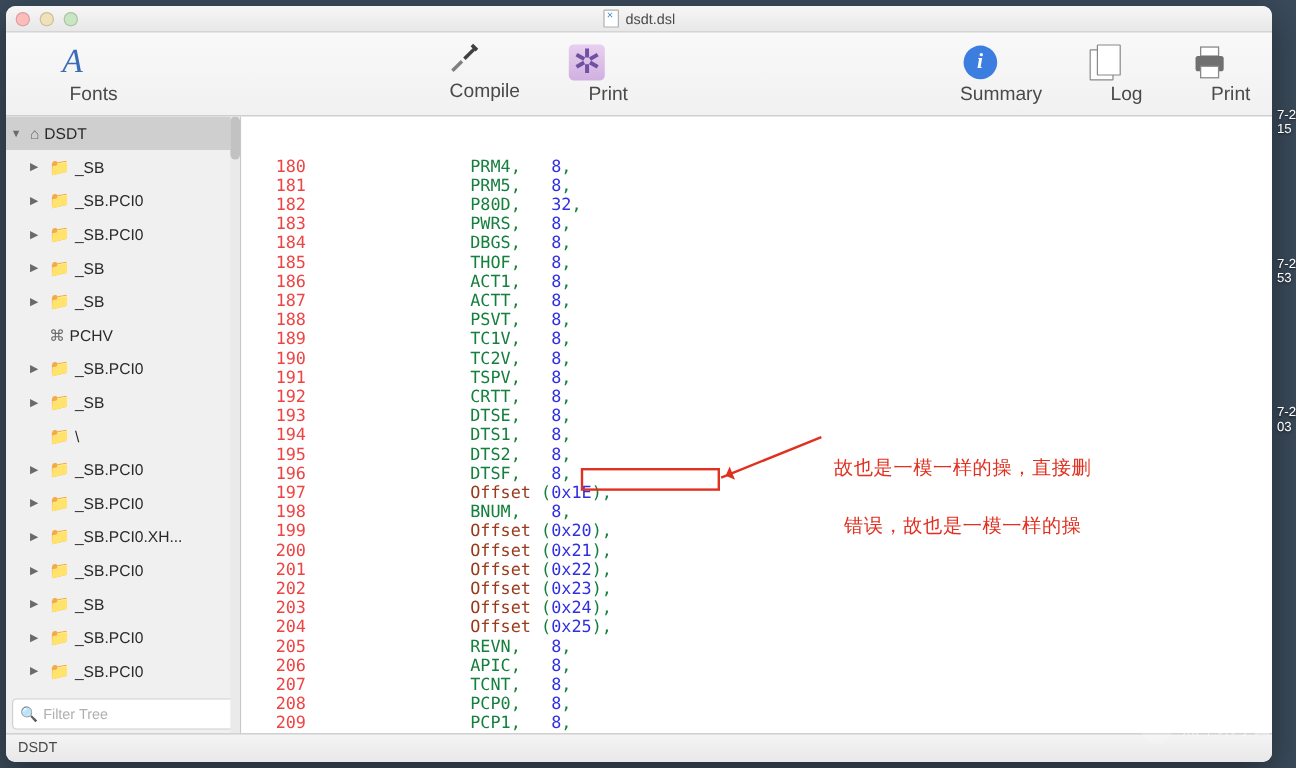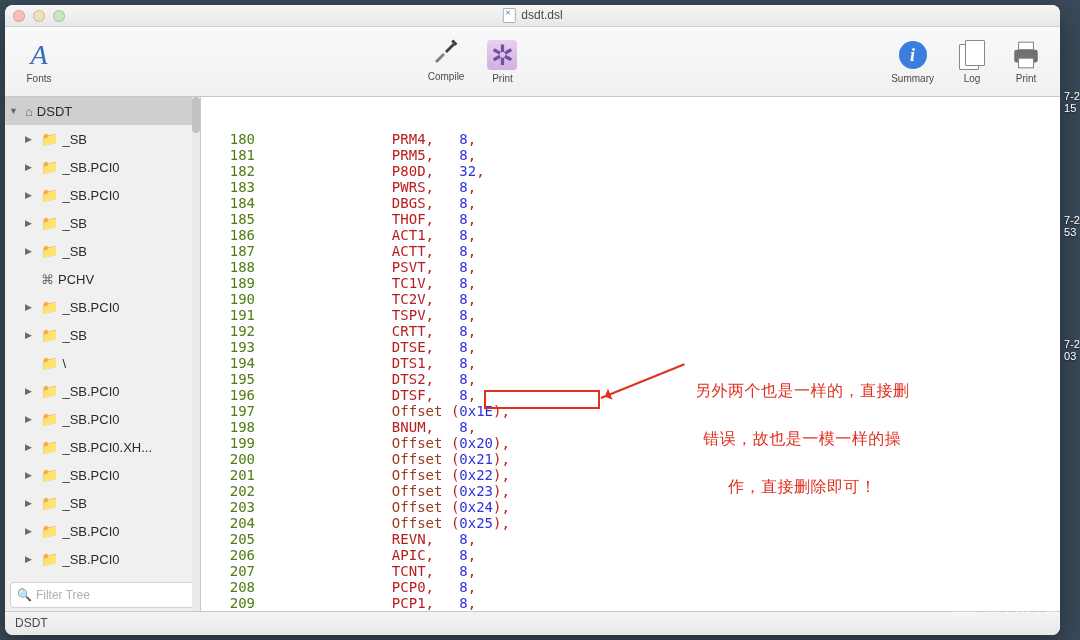--- a/index.html
+++ b/index.html
@@ -2,29 +2,29 @@
 <html><head>
 <meta charset="utf-8">
 <style>
 * { box-sizing: border-box; margin: 0; padding: 0; }
 body { font-family: -apple-system, "Helvetica Neue", Arial, sans-serif; background: #3a4a5a; width: 1080px; height: 640px; overflow: hidden; position: relative; }
 .window { position: absolute; left: 5px; top: 5px; width: 1055px; height: 630px; background: #ececec; border-radius: 8px; box-shadow: 0 10px 30px rgba(0,0,0,0.4); overflow: hidden; display: flex; flex-direction: column; }
 .titlebar { height: 22px; background: linear-gradient(#f6f6f6,#e8e8e8); display: flex; align-items: center; padding: 0 8px; border-bottom: 1px solid #d0d0d0; position: relative; }
 .traffic { display: flex; gap: 8px; }
 .tdot { width: 12px; height: 12px; border-radius: 50%; border: 0.5px solid rgba(0,0,0,0.15); }
 .tclose { background: #febdbb; } .tmin { background: #f0e1b8; } .tmax { background: #c8e6c1; }
-.title-center { position: absolute; left: 50%; transform: translateX(-50%); font-size: 12px; color: #4a4a4a; display: flex; align-items: flex-start; gap: 6px; }
+.title-center { position: absolute; left: 50%; transform: translateX(-50%); font-size: 12px; color: #4a4a4a; display: flex; align-items: center; gap: 6px; }
 .doc-icon { width: 13px; height: 15px; background: #fff; border: 1px solid #b0b0b0; border-radius: 1px; position: relative; }
 .doc-icon::after { content: "✕"; font-size: 7px; color: #5090c0; position: absolute; left: 2px; top: 0; }
 .toolbar { height: 70px; background: linear-gradient(#f9f9f9,#f1f1f1); border-bottom: 1px solid #c8c8c8; display: flex; align-items: center; padding: 0 18px; }
 .tb-left, .tb-center, .tb-right { display: flex; gap: 22px; align-items: flex-start; }
 .tb-center { flex: 1; justify-content: center; }
 .tb-item { display: flex; flex-direction: column; align-items: center; gap: 2px; cursor: pointer; }
 .tb-icon { width: 32px; height: 32px; display: flex; align-items: center; justify-content: center; font-size: 28px; font-family: Georgia, serif; }
-.tb-label { font-size: 10px; color: #4a4a4a; }
+.tb-label { font-size: 16px; color: #4a4a4a; margin-left: 35px; }
 .fonts-A { font-style: italic; color: #3a6db8; font-family: "Times New Roman", serif; }
 .info-circle { width: 28px; height: 28px; border-radius: 50%; background: #3b7ee0; color: #fff; display: flex; align-items: center; justify-content: center; font-style: italic; font-family: Georgia, serif; font-size: 18px; font-weight: bold; }
 .log-icon { position: relative; width: 26px; height: 30px; }
 .log-icon span { position: absolute; width: 20px; height: 26px; background: #fff; border: 1px solid #888; border-radius: 1px; }
 .log-icon span:first-child { left: 0; top: 4px; } .log-icon span:last-child { left: 6px; top: 0; }
 .compile-icon { position: relative; width: 30px; height: 30px; }
 .patch-icon { width: 30px; height: 30px; background: linear-gradient(#e8d0f0,#d0b0e0); border-radius: 4px; display: flex; align-items: center; justify-content: center; color: #7050a0; }
 .main { flex: 1; display: flex; overflow: hidden; }
 .sidebar { width: 196px; background: #f0f0f0; border-right: 1px solid #c8c8c8; display: flex; flex-direction: column; position: relative; }
 .tree { flex: 1; overflow-y: auto; font-size: 13px; }
@@ -32,24 +32,24 @@
 .tree-row.selected { background: #cfcfcf; }
 .disclosure { width: 12px; display: inline-block; color: #6a6a6a; font-size: 9px; }
 .folder { color: #6a6a6a; font-size: 14px; }
 .home { color: #6a6a6a; }
 .depth1 { padding-left: 20px; }
 .scrolltrack { position: absolute; right: 0; top: 0; width: 8px; background: #eaeaea; height: 100%; }
 .scrollthumb { position: absolute; right: 0; top: 0; width: 8px; height: 36px; background: #c2c2c2; border-radius: 4px; }
 .search { height: 26px; margin: 3px 5px; border: 1px solid #d0d0d0; border-radius: 4px; background: #fff; display: flex; align-items: center; padding: 0 6px; gap: 4px; font-size: 12px; color: #b0b0b0; }
 .editor { flex: 1; background: #fff; font-family: "Menlo","Monaco",monospace; font-size: 14px; line-height: 16px; white-space: pre; overflow: hidden; position: relative; padding: 2px 0; }
 .editor-line { height: 16px; }
-.ln { display: inline-block; width: 56px; text-align: right; color: #4d7c0f; padding-right: 2px; }
+.ln { display: inline-block; width: 56px; text-align: right; color: #ef4444; padding-right: 2px; }
 .kw { color: #9a3a1a; }
 .num { color: #3030e0; }
-.txt { color: #b91c1c; }
+.txt { color: #15803d; }
 .highlight-box { position: absolute; border: 2px solid #e03020; left: 283px; top: 293px; width: 116px; height: 19px; pointer-events: none; }
 .annotation { position: absolute; left: 494px; top: 254px; color: #e03020; font-size: 16px; text-align: center; font-family: "PingFang SC","Hiragino Sans GB",sans-serif; letter-spacing: 0.5px; pointer-events: none; }
 .arrow { position: absolute; left: 400px; top: 300px; width: 90px; height: 2px; background: #e03020; transform: rotate(-22deg); transform-origin: left center; pointer-events: none; }
 .arrow::after { content: ""; position: absolute; left: -2px; top: -5px; border: 6px solid transparent; border-right-color: #e03020; }
 .statusbar { height: 24px; background: linear-gradient(#f4f4f4,#e8e8e8); border-top: 1px solid #c8c8c8; font-size: 12px; color: #4a4a4a; padding: 4px 10px; }
 .desktop-labels { position: absolute; right: 0; top: 90px; font-size: 11px; color: #fff; text-shadow: 0 1px 2px rgba(0,0,0,0.6); pointer-events: none; }
 .desktop-labels div { margin-bottom: 100px; margin-left: 44px; }
 .watermark { position: absolute; right: 20px; bottom: 20px; display: flex; align-items: center; gap: 8px; color: rgba(255,255,255,0.5); font-size: 15px; font-family: "PingFang SC", sans-serif; pointer-events: none; }
 .watermark-circle { width: 26px; height: 26px; border-radius: 50%; background: rgba(255,255,255,0.2); display: flex; align-items: center; justify-content: center; font-size: 12px; }
 </style>
@@ -218,23 +218,22 @@
         </div>
       <div class="search">
         <span>🔍</span>
         <span>Filter Tree</span>
       </div>
     </div>
     <div class="editor" id="editor">
       <div class="editor-line"><span class="ln">180</span>                <span class="txt">PRM4,   </span><span class="num">8</span><span class="txt">,</span></div><div class="editor-line"><span class="ln">181</span>                <span class="txt">PRM5,   </span><span class="num">8</span><span class="txt">,</span></div><div class="editor-line"><span class="ln">182</span>                <span class="txt">P80D,   </span><span class="num">32</span><span class="txt">,</span></div><div class="editor-line"><span class="ln">183</span>                <span class="txt">PWRS,   </span><span class="num">8</span><span class="txt">,</span></div><div class="editor-line"><span class="ln">184</span>                <span class="txt">DBGS,   </span><span class="num">8</span><span class="txt">,</span></div><div class="editor-line"><span class="ln">185</span>                <span class="txt">THOF,   </span><span class="num">8</span><span class="txt">,</span></div><div class="editor-line"><span class="ln">186</span>                <span class="txt">ACT1,   </span><span class="num">8</span><span class="txt">,</span></div><div class="editor-line"><span class="ln">187</span>                <span class="txt">ACTT,   </span><span class="num">8</span><span class="txt">,</span></div><div class="editor-line"><span class="ln">188</span>                <span class="txt">PSVT,   </span><span class="num">8</span><span class="txt">,</span></div><div class="editor-line"><span class="ln">189</span>                <span class="txt">TC1V,   </span><span class="num">8</span><span class="txt">,</span></div><div class="editor-line"><span class="ln">190</span>                <span class="txt">TC2V,   </span><span class="num">8</span><span class="txt">,</span></div><div class="editor-line"><span class="ln">191</span>                <span class="txt">TSPV,   </span><span class="num">8</span><span class="txt">,</span></div><div class="editor-line"><span class="ln">192</span>                <span class="txt">CRTT,   </span><span class="num">8</span><span class="txt">,</span></div><div class="editor-line"><span class="ln">193</span>                <span class="txt">DTSE,   </span><span class="num">8</span><span class="txt">,</span></div><div class="editor-line"><span class="ln">194</span>                <span class="txt">DTS1,   </span><span class="num">8</span><span class="txt">,</span></div><div class="editor-line"><span class="ln">195</span>                <span class="txt">DTS2,   </span><span class="num">8</span><span class="txt">,</span></div><div class="editor-line"><span class="ln">196</span>                <span class="txt">DTSF,   </span><span class="num">8</span><span class="txt">,</span></div><div class="editor-line"><span class="ln">197</span>                <span class="kw">Offset</span> <span class="txt">(</span><span class="num">0x1E</span><span class="txt">),</span></div><div class="editor-line"><span class="ln">198</span>                <span class="txt">BNUM,   </span><span class="num">8</span><span class="txt">,</span></div><div class="editor-line"><span class="ln">199</span>                <span class="kw">Offset</span> <span class="txt">(</span><span class="num">0x20</span><span class="txt">),</span></div><div class="editor-line"><span class="ln">200</span>                <span class="kw">Offset</span> <span class="txt">(</span><span class="num">0x21</span><span class="txt">),</span></div><div class="editor-line"><span class="ln">201</span>                <span class="kw">Offset</span> <span class="txt">(</span><span class="num">0x22</span><span class="txt">),</span></div><div class="editor-line"><span class="ln">202</span>                <span class="kw">Offset</span> <span class="txt">(</span><span class="num">0x23</span><span class="txt">),</span></div><div class="editor-line"><span class="ln">203</span>                <span class="kw">Offset</span> <span class="txt">(</span><span class="num">0x24</span><span class="txt">),</span></div><div class="editor-line"><span class="ln">204</span>                <span class="kw">Offset</span> <span class="txt">(</span><span class="num">0x25</span><span class="txt">),</span></div><div class="editor-line"><span class="ln">205</span>                <span class="txt">REVN,   </span><span class="num">8</span><span class="txt">,</span></div><div class="editor-line"><span class="ln">206</span>                <span class="txt">APIC,   </span><span class="num">8</span><span class="txt">,</span></div><div class="editor-line"><span class="ln">207</span>                <span class="txt">TCNT,   </span><span class="num">8</span><span class="txt">,</span></div><div class="editor-line"><span class="ln">208</span>                <span class="txt">PCP0,   </span><span class="num">8</span><span class="txt">,</span></div><div class="editor-line"><span class="ln">209</span>                <span class="txt">PCP1,   </span><span class="num">8</span><span class="txt">,</span></div><div class="highlight-box"></div>
       <div class="arrow"></div>
       <div class="annotation">
-        <div>另外两个也是一样的，直接删</div>
+        <div>故也是一模一样的操，直接删</div>
         <div>错误，故也是一模一样的操</div>
-        <div>作，直接删除即可！</div>
       </div>
     </div>
   </div>
 
   <div class="statusbar">
     <span>DSDT</span>
   </div>
 </div>
 
 <div class="desktop-labels">

